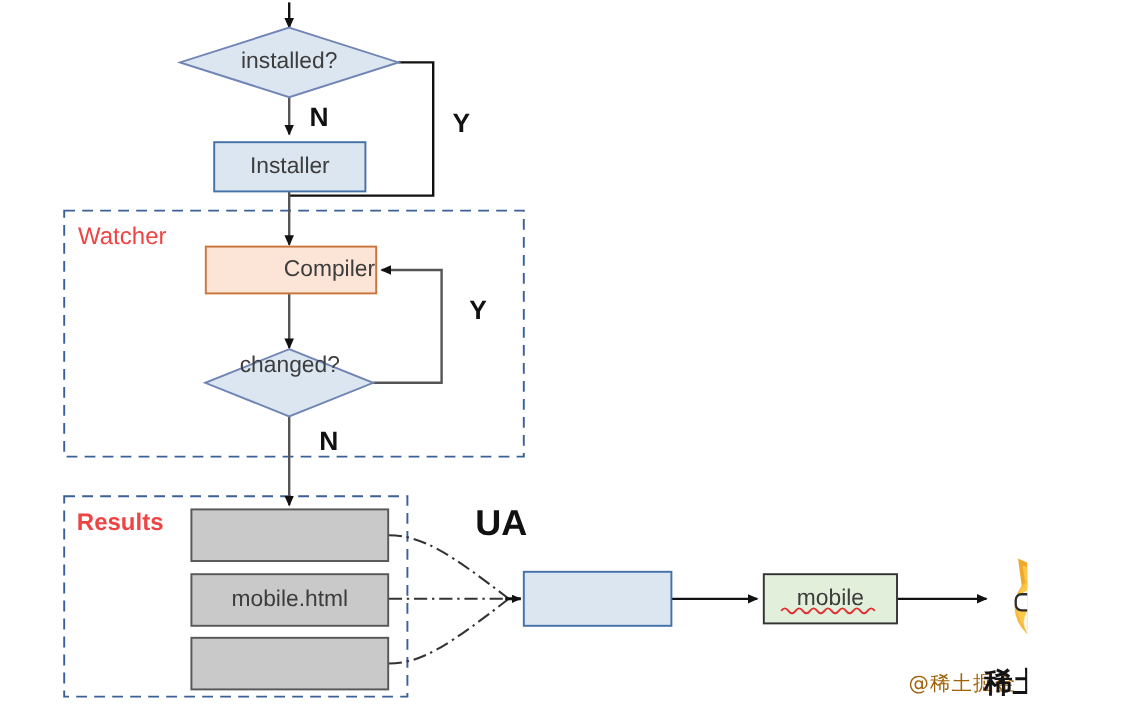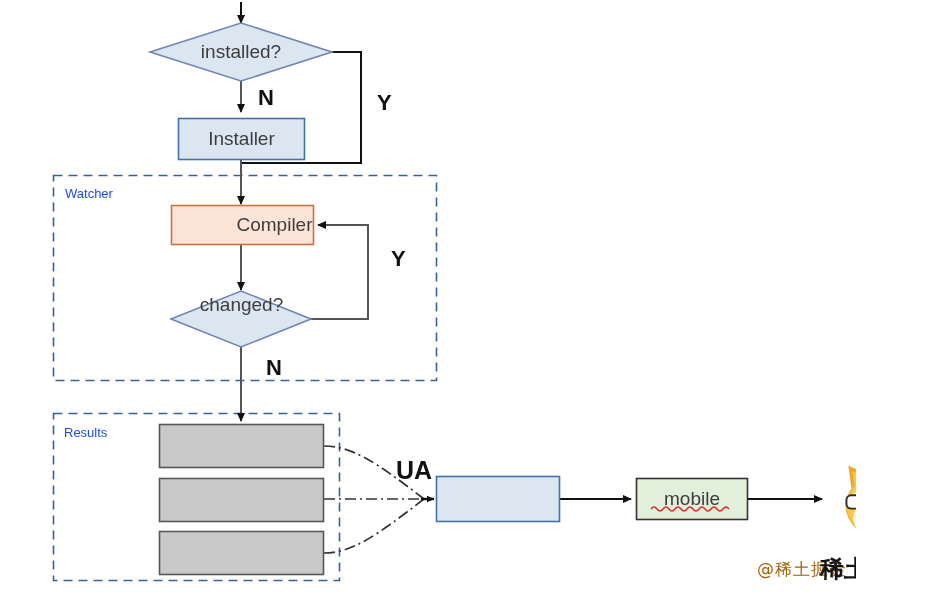--- a/index.html
+++ b/index.html
@@ -30,22 +30,22 @@
     align-items: center;
     justify-content: center;
     color: #3d3d3d;
     font-size: 19px;
     font-family: "Liberation Sans", sans-serif;
     white-space: nowrap;
     pointer-events: none;
   }
   .group-label {
     position: absolute;
-    color: #1d4ed8;
-    font-size: 13px;
+    color: #ef4444;
+    font-size: 20px;
     font-family: "Liberation Sans", sans-serif;
     white-space: nowrap;
   }
   .edge-label {
     position: absolute;
     color: #111111;
     font-size: 22px;
     font-weight: bold;
     font-family: "Liberation Sans", sans-serif;
     white-space: nowrap;
@@ -136,38 +136,39 @@
 
   <div class="node-label" style="left:150px; top:38px; width:182px; height:28px;">installed?</div>
 
   <div class="node-label" style="left:178px; top:125px; width:127px; height:28px;">Installer</div>
 
   <div class="node-label" style="left:171px; top:211px; width:143px; height:28px;padding-left:32px;">Compiler</div>
 
   <div class="node-label" style="left:161px; top:291px; width:161px; height:28px;">changed?</div>
 
 
+  <div class="node-label" style="left:159px; top:486px; width:165px; height:28px;">mobile.html</div>
 
 
 
   <div class="node-label" style="left:636px; top:485px; width:112px; height:28px;">mobile</div>
 
   <div class="group-label" style="left:65px; top:186px;">Watcher</div>
 
-  <div class="group-label" style="left:64px; top:425px;">Results</div>
+  <div class="group-label" style="left:64px; top:425px;font-weight:bold;">Results</div>
 
   <div class="edge-label" style="left:258px; top:85px;">N</div>
 
   <div class="edge-label" style="left:377px; top:90px;">Y</div>
 
   <div class="edge-label" style="left:391px; top:246px;">Y</div>
 
   <div class="edge-label" style="left:266px; top:355px;">N</div>
 
-  <div class="edge-label" style="left:396px; top:456px; font-size:25px;">UA</div>
+  <div class="edge-label" style="left:396px; top:420px; font-size:30px;">UA</div>
 
   <div class="emoji-wrap" style="left:833px; top:452px; width:96px; height:96px;">
     <svg viewBox="0 0 100 100" width="96" height="96" xmlns="http://www.w3.org/2000/svg">
 
       <path d="M16,14 L20,44 L38,24 Z" fill="#f0a82a"></path>
       <path d="M84,14 L80,44 L62,24 Z" fill="#f0a82a"></path>
       <path d="M20,20 L23,40 L35,26 Z" fill="#fbc84a"></path>
       <path d="M80,20 L77,40 L65,26 Z" fill="#fbc84a"></path>
 
       <ellipse cx="50" cy="56" rx="37" ry="33" fill="#f6bb3c"></ellipse>

